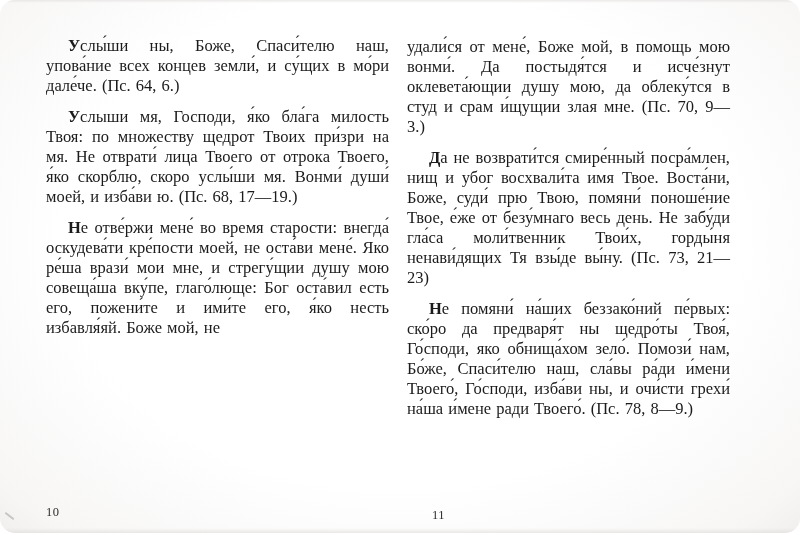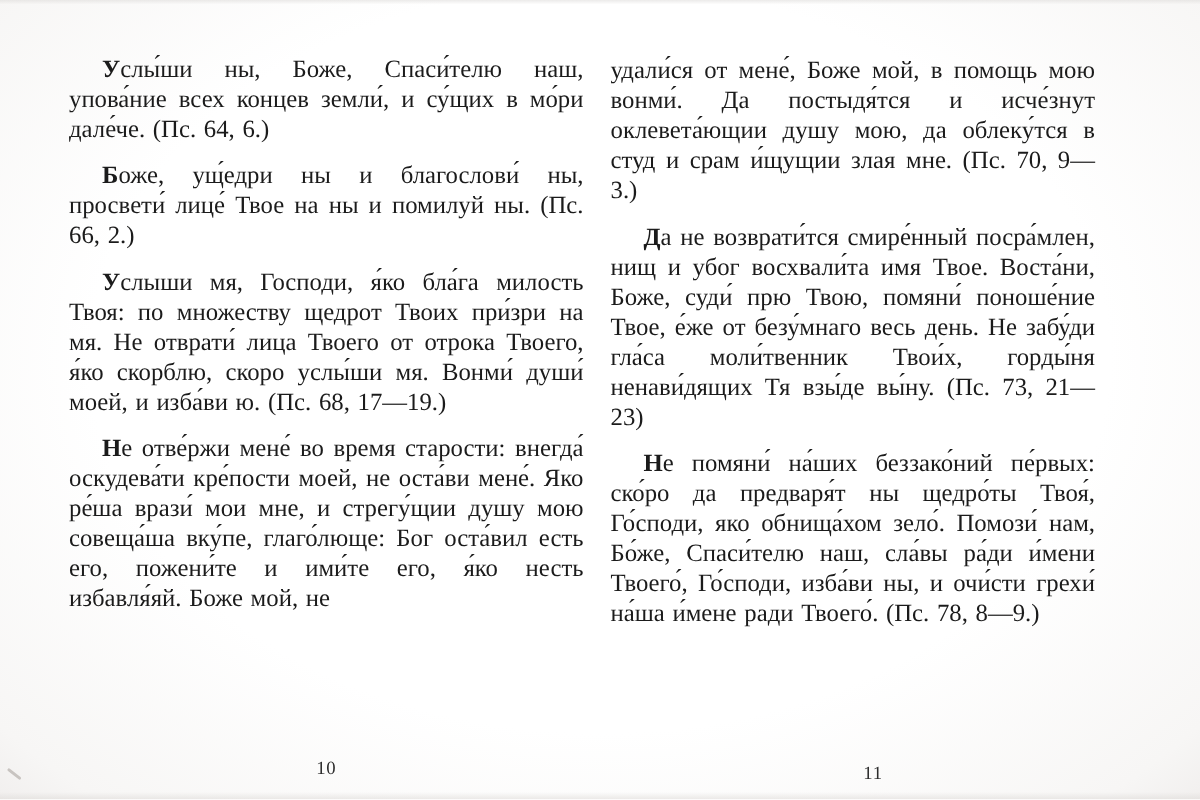--- a/index.html
+++ b/index.html
@@ -4,20 +4,21 @@
 <style>
   html,body{margin:0;padding:0;background:#ffffff;}
   .photo{
     position:relative;
     width:800px;height:533px;
     background:
       radial-gradient(ellipse at 50% 45%, #ffffff 60%, #f7f6f5 92%, #f1efee 100%);
     font-family:"Liberation Serif","DejaVu Serif",serif;
     color:#1b1b1b;
     overflow:hidden;
+    border-radius:15px;
   }
   .edge-top{
     position:absolute;top:0;left:0;width:800px;height:3px;
     background:linear-gradient(#dcdad8,rgba(255,255,255,0));
     opacity:.55;
   }
   .edge-bottom{
     position:absolute;bottom:0;left:0;width:800px;height:5px;
     background:linear-gradient(rgba(255,255,255,0),#dedbd8);
     opacity:.6;
@@ -33,35 +34,34 @@
     line-height:20px;
     word-spacing:1px;
   }
   .page-text p{margin:0 0 11px 0;}
   .page-text p.indent{text-indent:22px;}
   .page-text b.lead{font-weight:bold;}
   #text-left{left:46px;top:36px;width:343px;}
   #text-right{left:407px;top:37px;width:323px;}
   .page-number{
     position:absolute;
-    font-size:12.5px;color:#2d2d2d;text-align:center;
+    font-size:12.5px;color:#2d2d2d;
     letter-spacing:.5px;
   }
   #pn-left{left:46px;width:343px;top:505px;}
   #pn-right{left:432px;width:300px;top:508px;}
 </style>
 </head>
 <body>
 
 <div class="photo">
   <div class="edge-top"></div>
 
   <div id="text-left" class="page-text">
       <p class="indent"><b class="lead">У</b>слы́ши ны, Боже, Спаси́телю наш, упова́ние всех концев земли́, и су́щих в мо́ри дале́че. (Пс. 64, 6.)</p>
-      <p class="indent"><b class="lead">Б</b>оже, ущ́едри ны и благослови́ ны, просвети́ лице́ Твое на ны и помилуй ны. (Пс. 66, 2.)</p>
       <p class="indent"><b class="lead">У</b>слыши мя, Господи, я́ко бла́га милость Твоя: по множеству щедрот Твоих при́зри на мя. Не отврати́ лица Твоего от отрока Твоего, я́ко скорблю, скоро услы́ши мя. Вонми́ души́ моей, и изба́ви ю. (Пс. 68, 17—19.)</p>
       <p class="indent"><b class="lead">Н</b>е отве́ржи мене́ во время старости: внегда́ оскудева́ти кре́пости моей, не оста́ви мене́. Яко ре́ша врази́ мои мне, и стрегу́щии душу мою совеща́ша вку́пе, глаго́люще: Бог оста́вил есть его, пожени́те и ими́те его, я́ко несть избавля́яй. Боже мой, не</p>
     </div>
 
   <div id="text-right" class="page-text">
       <p>удали́ся от мене́, Боже мой, в помощь мою вонми́. Да постыдя́тся и исче́знут оклевета́ющии душу мою, да облеку́тся в студ и срам и́щущии злая мне. (Пс. 70, 9—3.)</p>
       <p class="indent"><b class="lead">Д</b>а не возврати́тся смире́нный посра́млен, нищ и убог восхвали́та имя Твое. Воста́ни, Боже, суди́ прю Твою, помяни́ поноше́ние Твое, е́же от безу́мнаго весь день. Не забу́ди гла́са моли́твенник Твои́х, горды́ня ненави́дящих Тя взы́де вы́ну. (Пс. 73, 21—23)</p>
       <p class="indent"><b class="lead">Н</b>е помяни́ на́ших беззако́ний пе́рвых: ско́ро да предваря́т ны щедро́ты Твоя́, Го́споди, яко обнища́хом зело́. Помози́ нам, Бо́же, Спаси́телю наш, сла́вы ра́ди и́мени Твоего́, Го́споди, изба́ви ны, и очи́сти грехи́ на́ша и́мене ради Твоего́. (Пс. 78, 8—9.)</p>
     </div>
 

